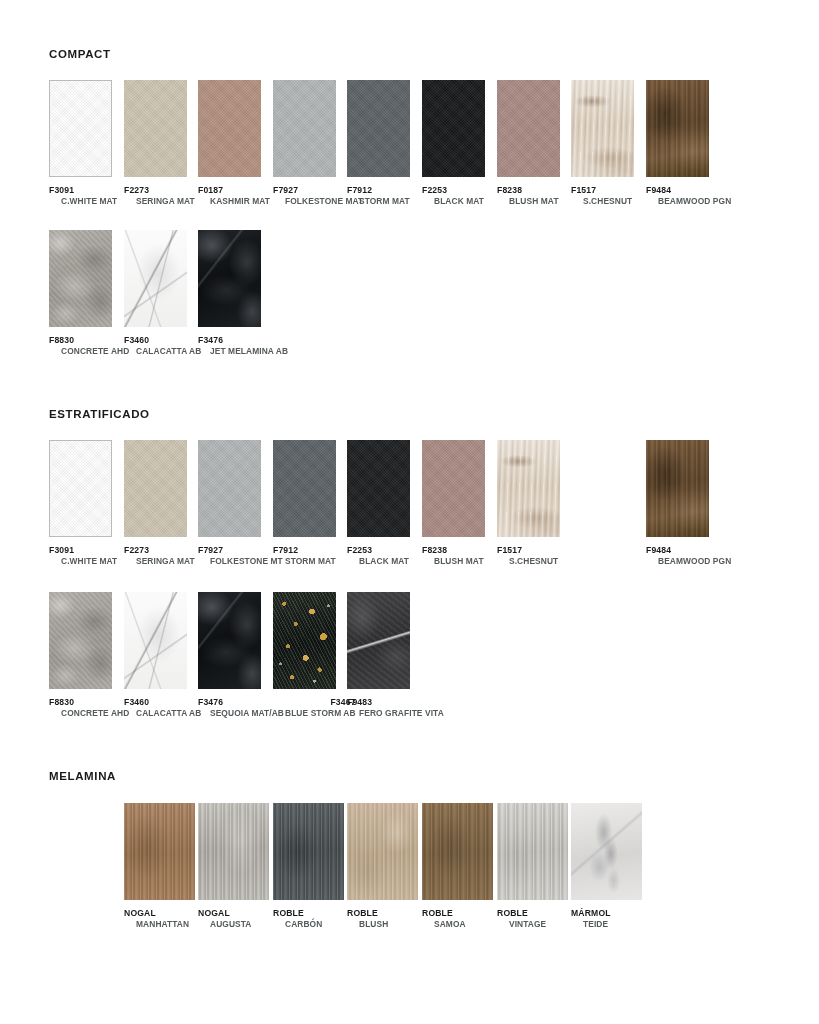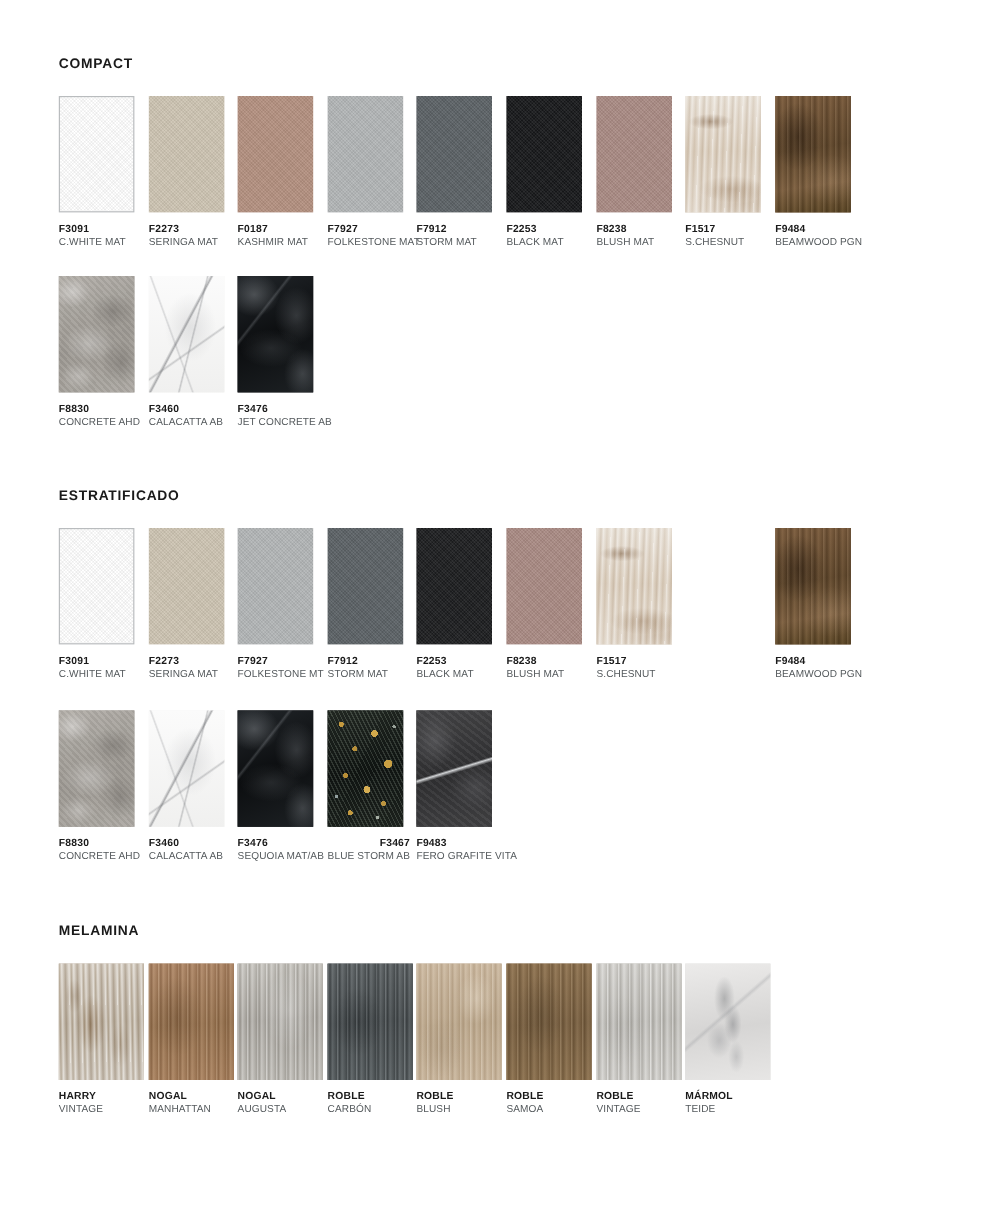--- a/index.html
+++ b/index.html
@@ -36,22 +36,22 @@
     overflow:hidden;
     background-repeat:no-repeat;
   }
   .swatch.bordered{box-sizing:border-box;border:1px solid #b9bcbe;}
   .labels{margin-top:8px;}
   .code{
     font-size:8.6px;font-weight:700;letter-spacing:.02em;
     color:#1a1a1a;line-height:11px;white-space:nowrap;
   }
   .name{
-    font-size:8.4px;font-weight:400;letter-spacing:.012em;
-    color:#54595c;line-height:11px;white-space:nowrap;
+    font-size:8.4px;font-weight:700;letter-spacing:.012em;
+    color:#54595c;line-height:11px;white-space:nowrap;margin-left:12px;
   }
   .cell.wide .swatch{width:71px;}
 
   
 
   
 
   
   .tex-chesnut{
     background-color:#d9cfc2;
@@ -326,21 +326,21 @@
           <div class="swatch tex-calacatta"></div>
           <div class="labels">
             <div class="code">F3460</div>
             <div class="name">CALACATTA AB</div>
           </div>
         </div>
         <div class="cell" style="left: 149px;">
           <div class="swatch tex-sequoia"></div>
           <div class="labels">
             <div class="code">F3476</div>
-            <div class="name">JET CONCRETE AB</div>
+            <div class="name">JET MELAMINA AB</div>
           </div>
         </div>
       </div>
     </div>
     <div class="section" style="top: 0px;">
       <div class="section-title" style="position: absolute; left: 0px; top: 409px;">ESTRATIFICADO</div>
       <div class="row" style="position: absolute; left: 0px; top: 440px; width: 760px; height: 135px;">
         <div class="cell" style="left: 0px;">
           <div class="swatch grain bordered" style="background-color: rgb(255, 255, 255);"></div>
           <div class="labels">
@@ -432,27 +432,20 @@
           <div class="labels">
             <div class="code">F9483</div>
             <div class="name">FERO GRAFITE VITA</div>
           </div>
         </div>
       </div>
     </div>
     <div class="section" style="top: 0px;">
       <div class="section-title" style="position: absolute; left: 0px; top: 771px; text-align: right;">MELAMINA</div>
       <div class="row" style="position: absolute; left: 0px; top: 803px; width: 760px; height: 135px;">
-        <div class="cell wide" style="left: 0px;">
-          <div class="swatch tex-harry"></div>
-          <div class="labels">
-            <div class="code">HARRY</div>
-            <div class="name">VINTAGE</div>
-          </div>
-        </div>
         <div class="cell wide" style="left: 75px;">
           <div class="swatch tex-nogal-manhattan"></div>
           <div class="labels">
             <div class="code">NOGAL</div>
             <div class="name">MANHATTAN</div>
           </div>
         </div>
         <div class="cell wide" style="left: 149px;">
           <div class="swatch tex-nogal-augusta"></div>
           <div class="labels">

